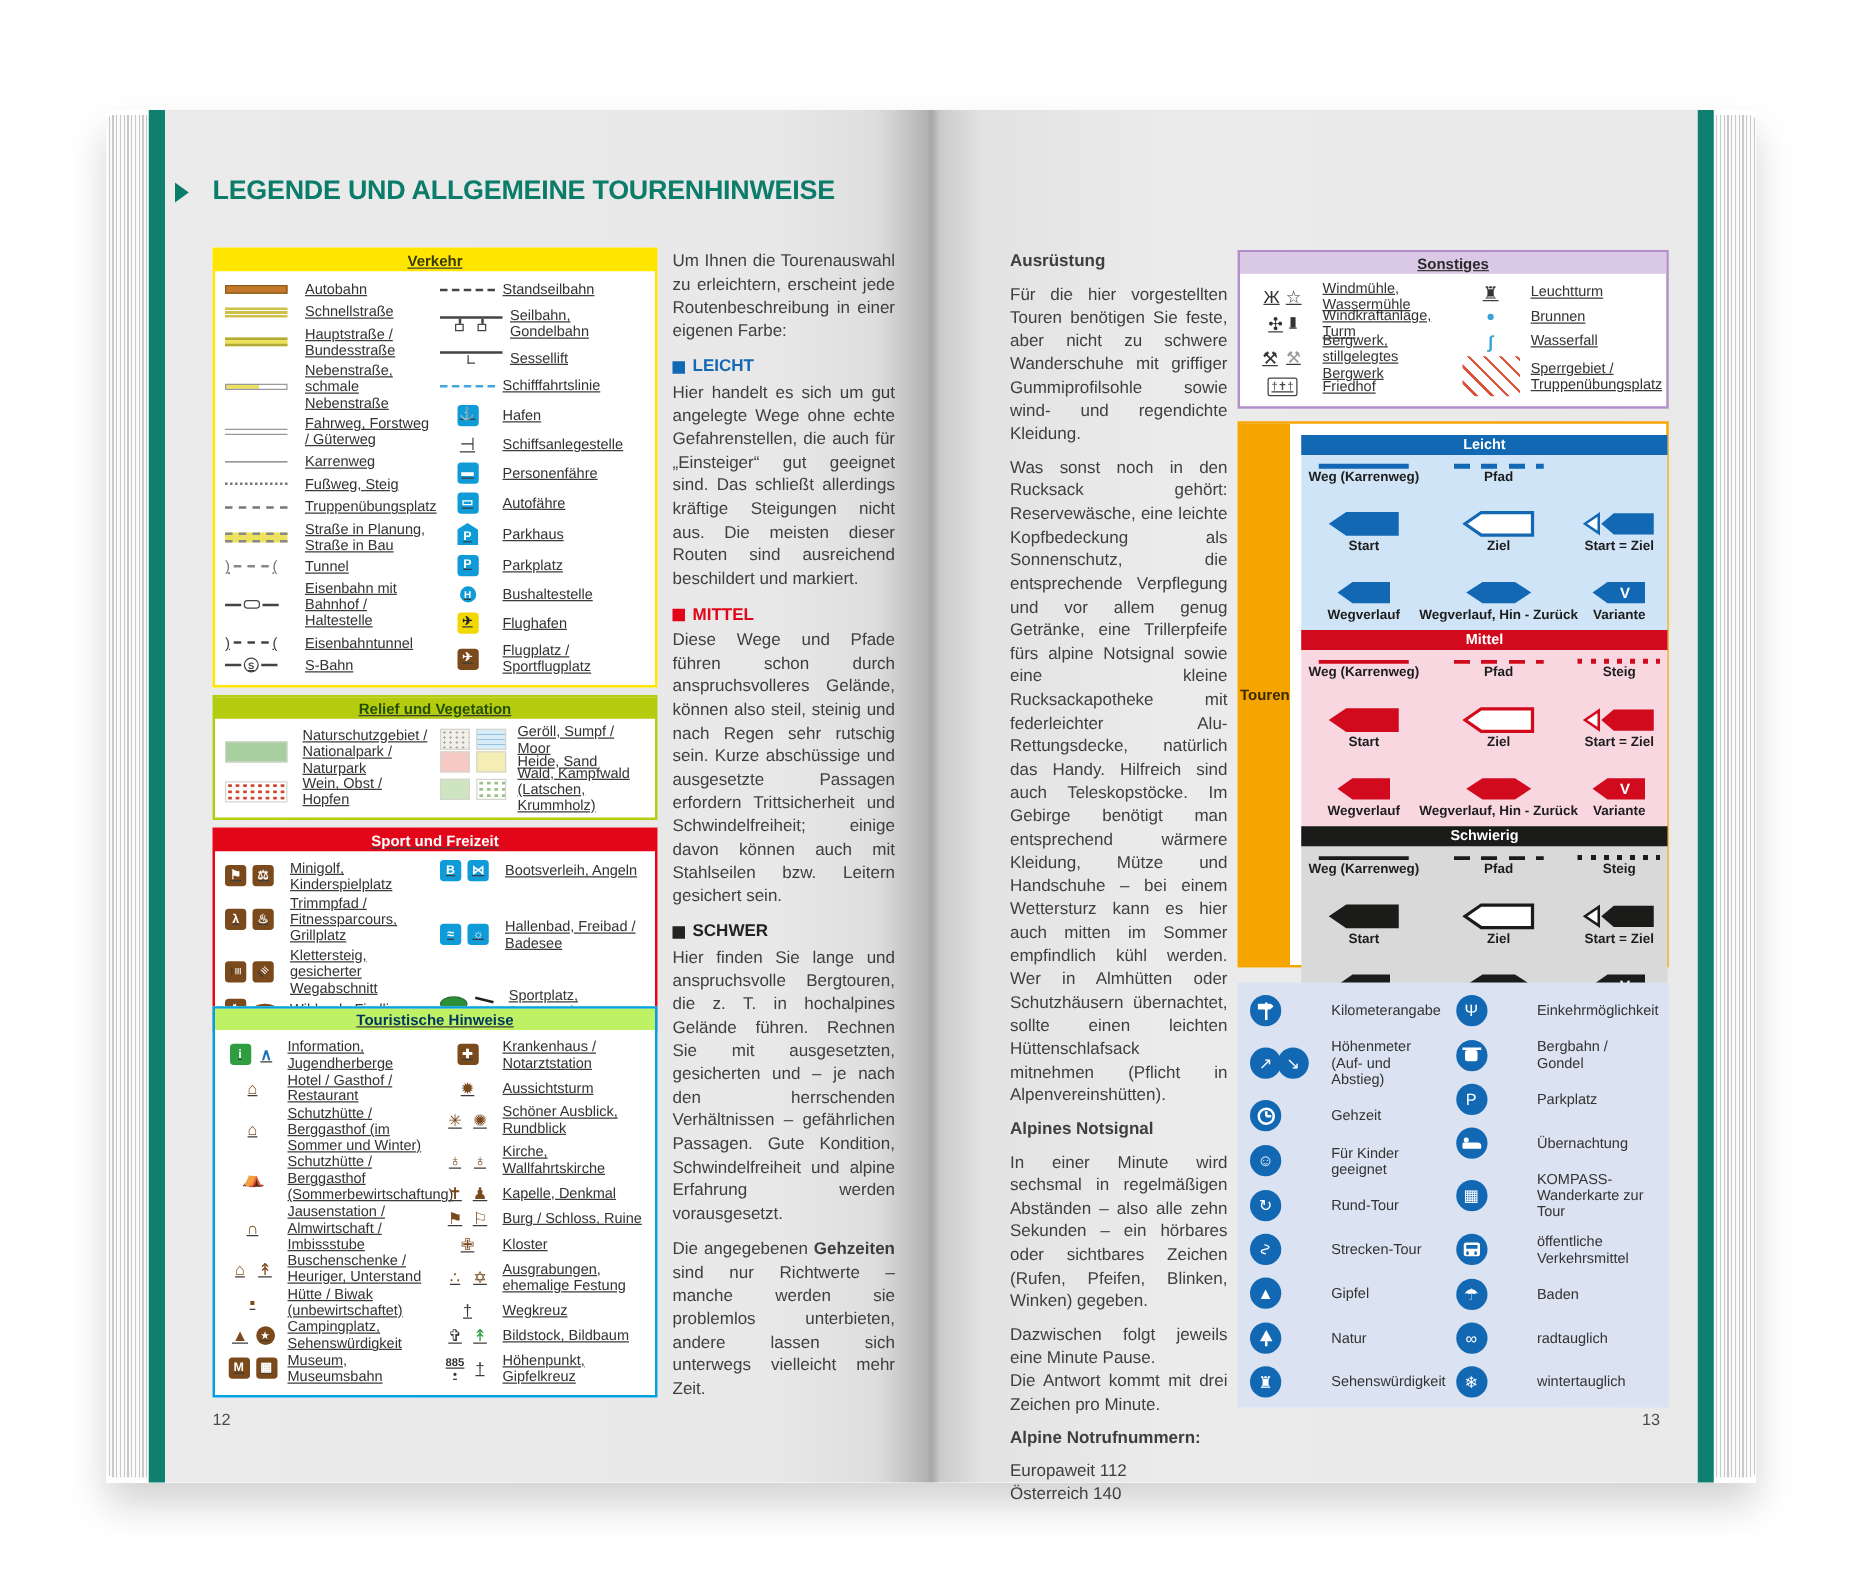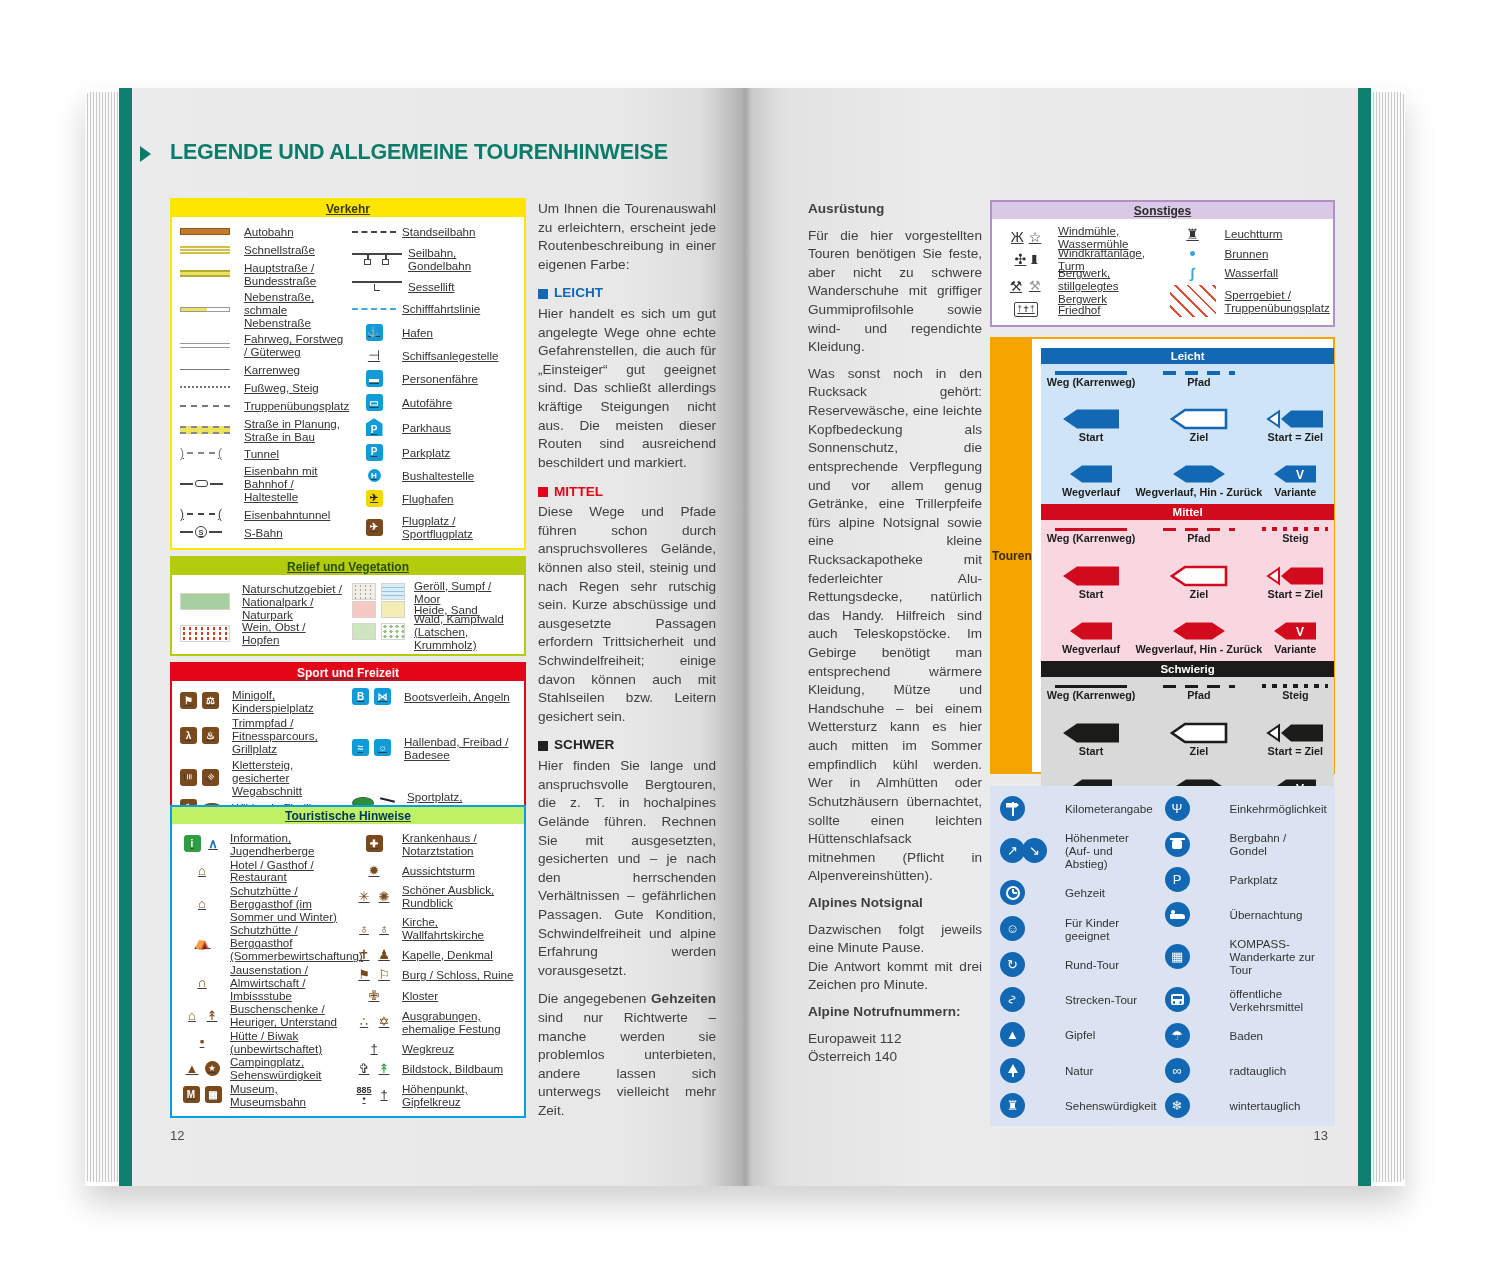--- a/index.html
+++ b/index.html
@@ -779,20 +779,21 @@
 
       <span class="pagenum" style="left:38px;top:1040px;">12</span>
     </div>
 
     <div class="page page-right">
       <div class="textcol" style="left:63px;top:112px;width:174px;">
         <p class="thead" style="margin-top:0;">Ausrüstung</p>
         <p>Für die hier vorgestellten Touren benötigen Sie feste, aber nicht zu schwere Wanderschuhe mit griffiger Gummiprofilsohle sowie wind- und regendichte Kleidung.</p>
         <p>Was sonst noch in den Rucksack gehört: Reservewäsche, eine leichte Kopfbedeckung als Sonnenschutz, die entsprechende Verpflegung und vor allem genug Getränke, eine Trillerpfeife fürs alpine Notsignal sowie eine kleine Rucksackapotheke mit federleichter Alu-Rettungsdecke, natürlich das Handy. Hilfreich sind auch Teleskopstöcke. Im Gebirge benötigt man entsprechend wärmere Kleidung, Mütze und Handschuhe – bei einem Wettersturz kann es hier auch mitten im Sommer empfindlich kühl werden. Wer in Almhütten oder Schutzhäusern übernachtet, sollte einen leichten Hüttenschlafsack mitnehmen (Pflicht in Alpenvereinshütten).</p>
         <p class="thead">Alpines Notsignal</p>
+        <p>In einer Minute wird sechsmal in regelmäßigen Abständen – also alle zehn Sekunden – ein hörbares oder sichtbares Zeichen (Rufen, Pfeifen, Blinken, Winken) gegeben.</p>
         <p style="margin-bottom:0;">Dazwischen folgt jeweils eine Minute Pause.</p>
         <p>Die Antwort kommt mit drei Zeichen pro Minute.</p>
         <p class="thead">Alpine Notrufnummern:</p>
         <p style="margin-bottom:0;">Europaweit 112</p>
         <p>Österreich 140</p>
       </div>
 
       <div id="box-sonstiges" class="lgbox theme-sonstiges" style="left:245px;top:112px;width:345px;height:127px;">
           <div class="lg-head">
             <span>Sonstiges</span>

